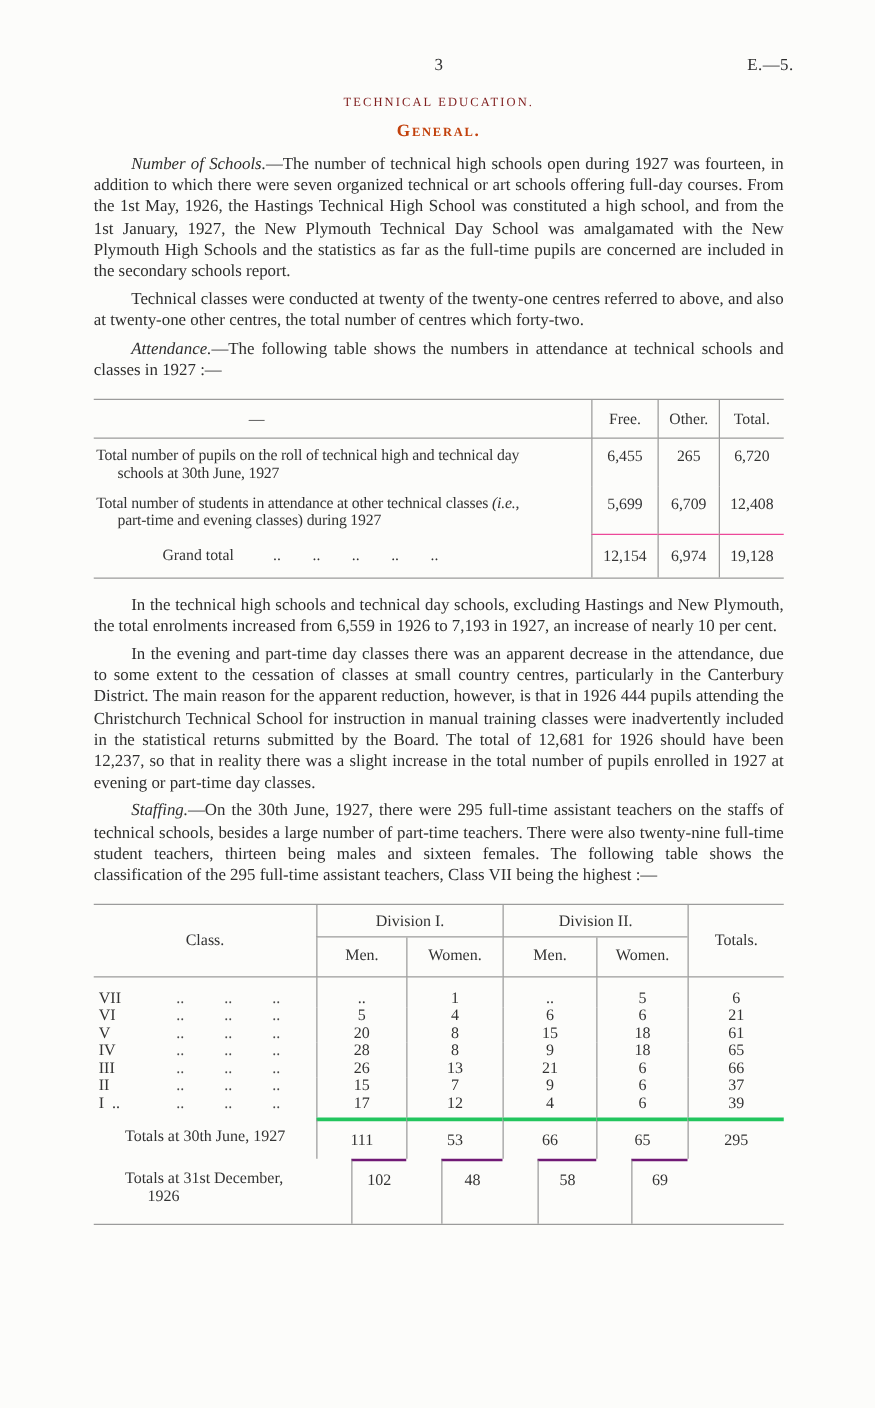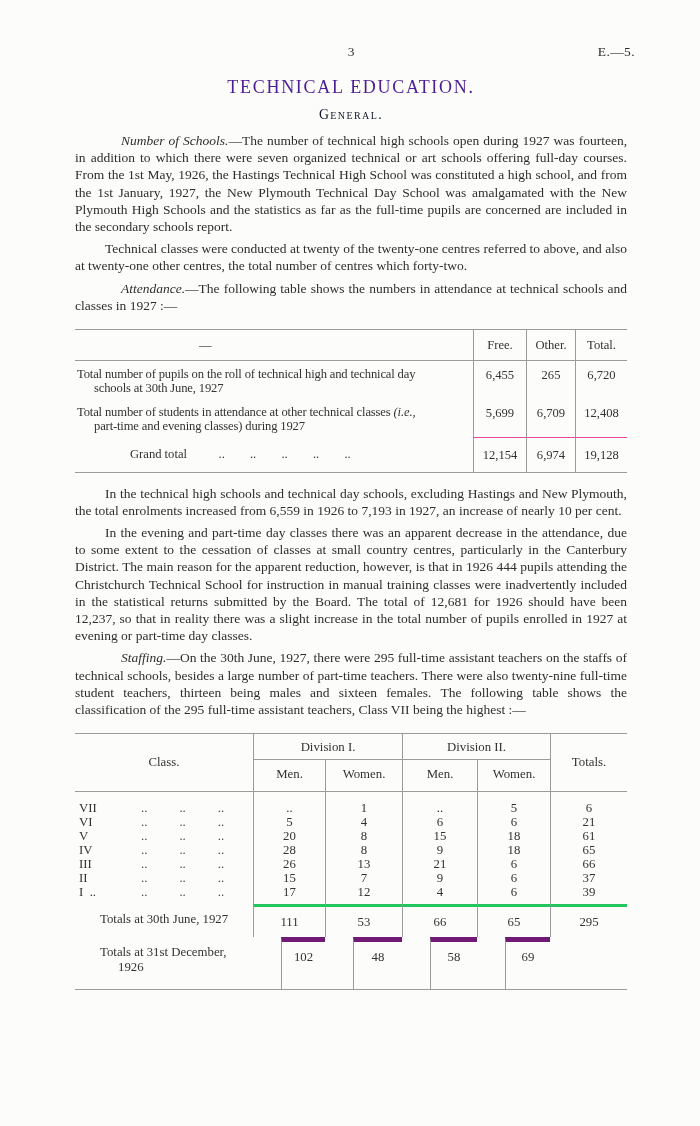--- a/index.html
+++ b/index.html
@@ -16,33 +16,33 @@
   }
   .content { padding:0 73px 0 75px; }
 
   
   .pagehead { position:relative; padding-top:44px; height:18px; font-size:13.5px; }
   .pagenum { position:absolute; left:0; right:0; top:44px; text-align:center; }
   .docref { position:absolute; right:-8px; top:44px; letter-spacing:.4px; }
 
   .title {
     margin:15px 0 0; text-align:center; font-weight:normal;
-    font-size:18px; letter-spacing:1.7px; color:#4c1d95;
+    font-size:10px; letter-spacing:1.7px; color:#7f1d1d;
   }
   .subtitle {
-    margin:9px 0 0; text-align:center; font-weight:normal;
-    font-size:13.8px; font-variant:small-caps; letter-spacing:1.4px; color:#0f172a;
+    margin:9px 0 0; text-align:center; font-weight:bold;
+    font-size:13.8px; font-variant:small-caps; letter-spacing:1.4px; color:#c2410c;
   }
 
   .para {
     margin:5px 0 0; text-align:justify; text-indent:30px;
     font-size:13.5px; line-height:17.2px;
   }
   .para.first { margin-top:9px; }
-  .lead { font-style:italic;margin-left:16px; }
+  .lead { font-style:italic; }
 
   
   .t1 {
     margin:15px 0 12px;
     display:grid; grid-template-columns:398px 53px 49px 52px;
     border-top:1px solid #9b9b9b; border-bottom:1px solid #9b9b9b;
     font-size:12.6px; color:#333;
   }
   .t1 .bl { border-left:1px solid #9b9b9b; }
   .t1 .hb { border-bottom:1px solid #9b9b9b; }
@@ -74,21 +74,21 @@
   .t2 .b { text-align:center; line-height:13.9px; }
   .t2 .pt { padding-top:10px; }
   .t2 .pb { padding-bottom:4px; }
   .t2 .ccell { display:flex; line-height:13.9px; }
   .t2 .cnum { width:62px; padding-left:4px; }
   .t2 .cdots { white-space:pre; color:#4a4a4a; }
   .t2 .tl1 { padding:8px 0 7px 25px; }
   .t2 .tr1 { border-top:3px solid #22c55e; padding:8px 0 7px; text-align:center; }
   .t2 .tl2 { padding:8px 0 14px 25px; line-height:15px; }
   .t2 .tl2 .l2 { display:block; padding-left:18px; }
-  .t2 .tr2 { border-top:5px solid #701a75; padding:8px 0 14px; text-align:center;margin-left:28px; }
+  .t2 .tr2 { border-top:2px solid #701a75; padding:8px 0 14px; text-align:center;margin-left:28px; }
 </style>
 </head>
 <body>
 
 <div class="page">
   <div class="content">
 
     <div class="pagehead">
       <span class="pagenum">3</span>
       <span class="docref">E.—5.</span>

